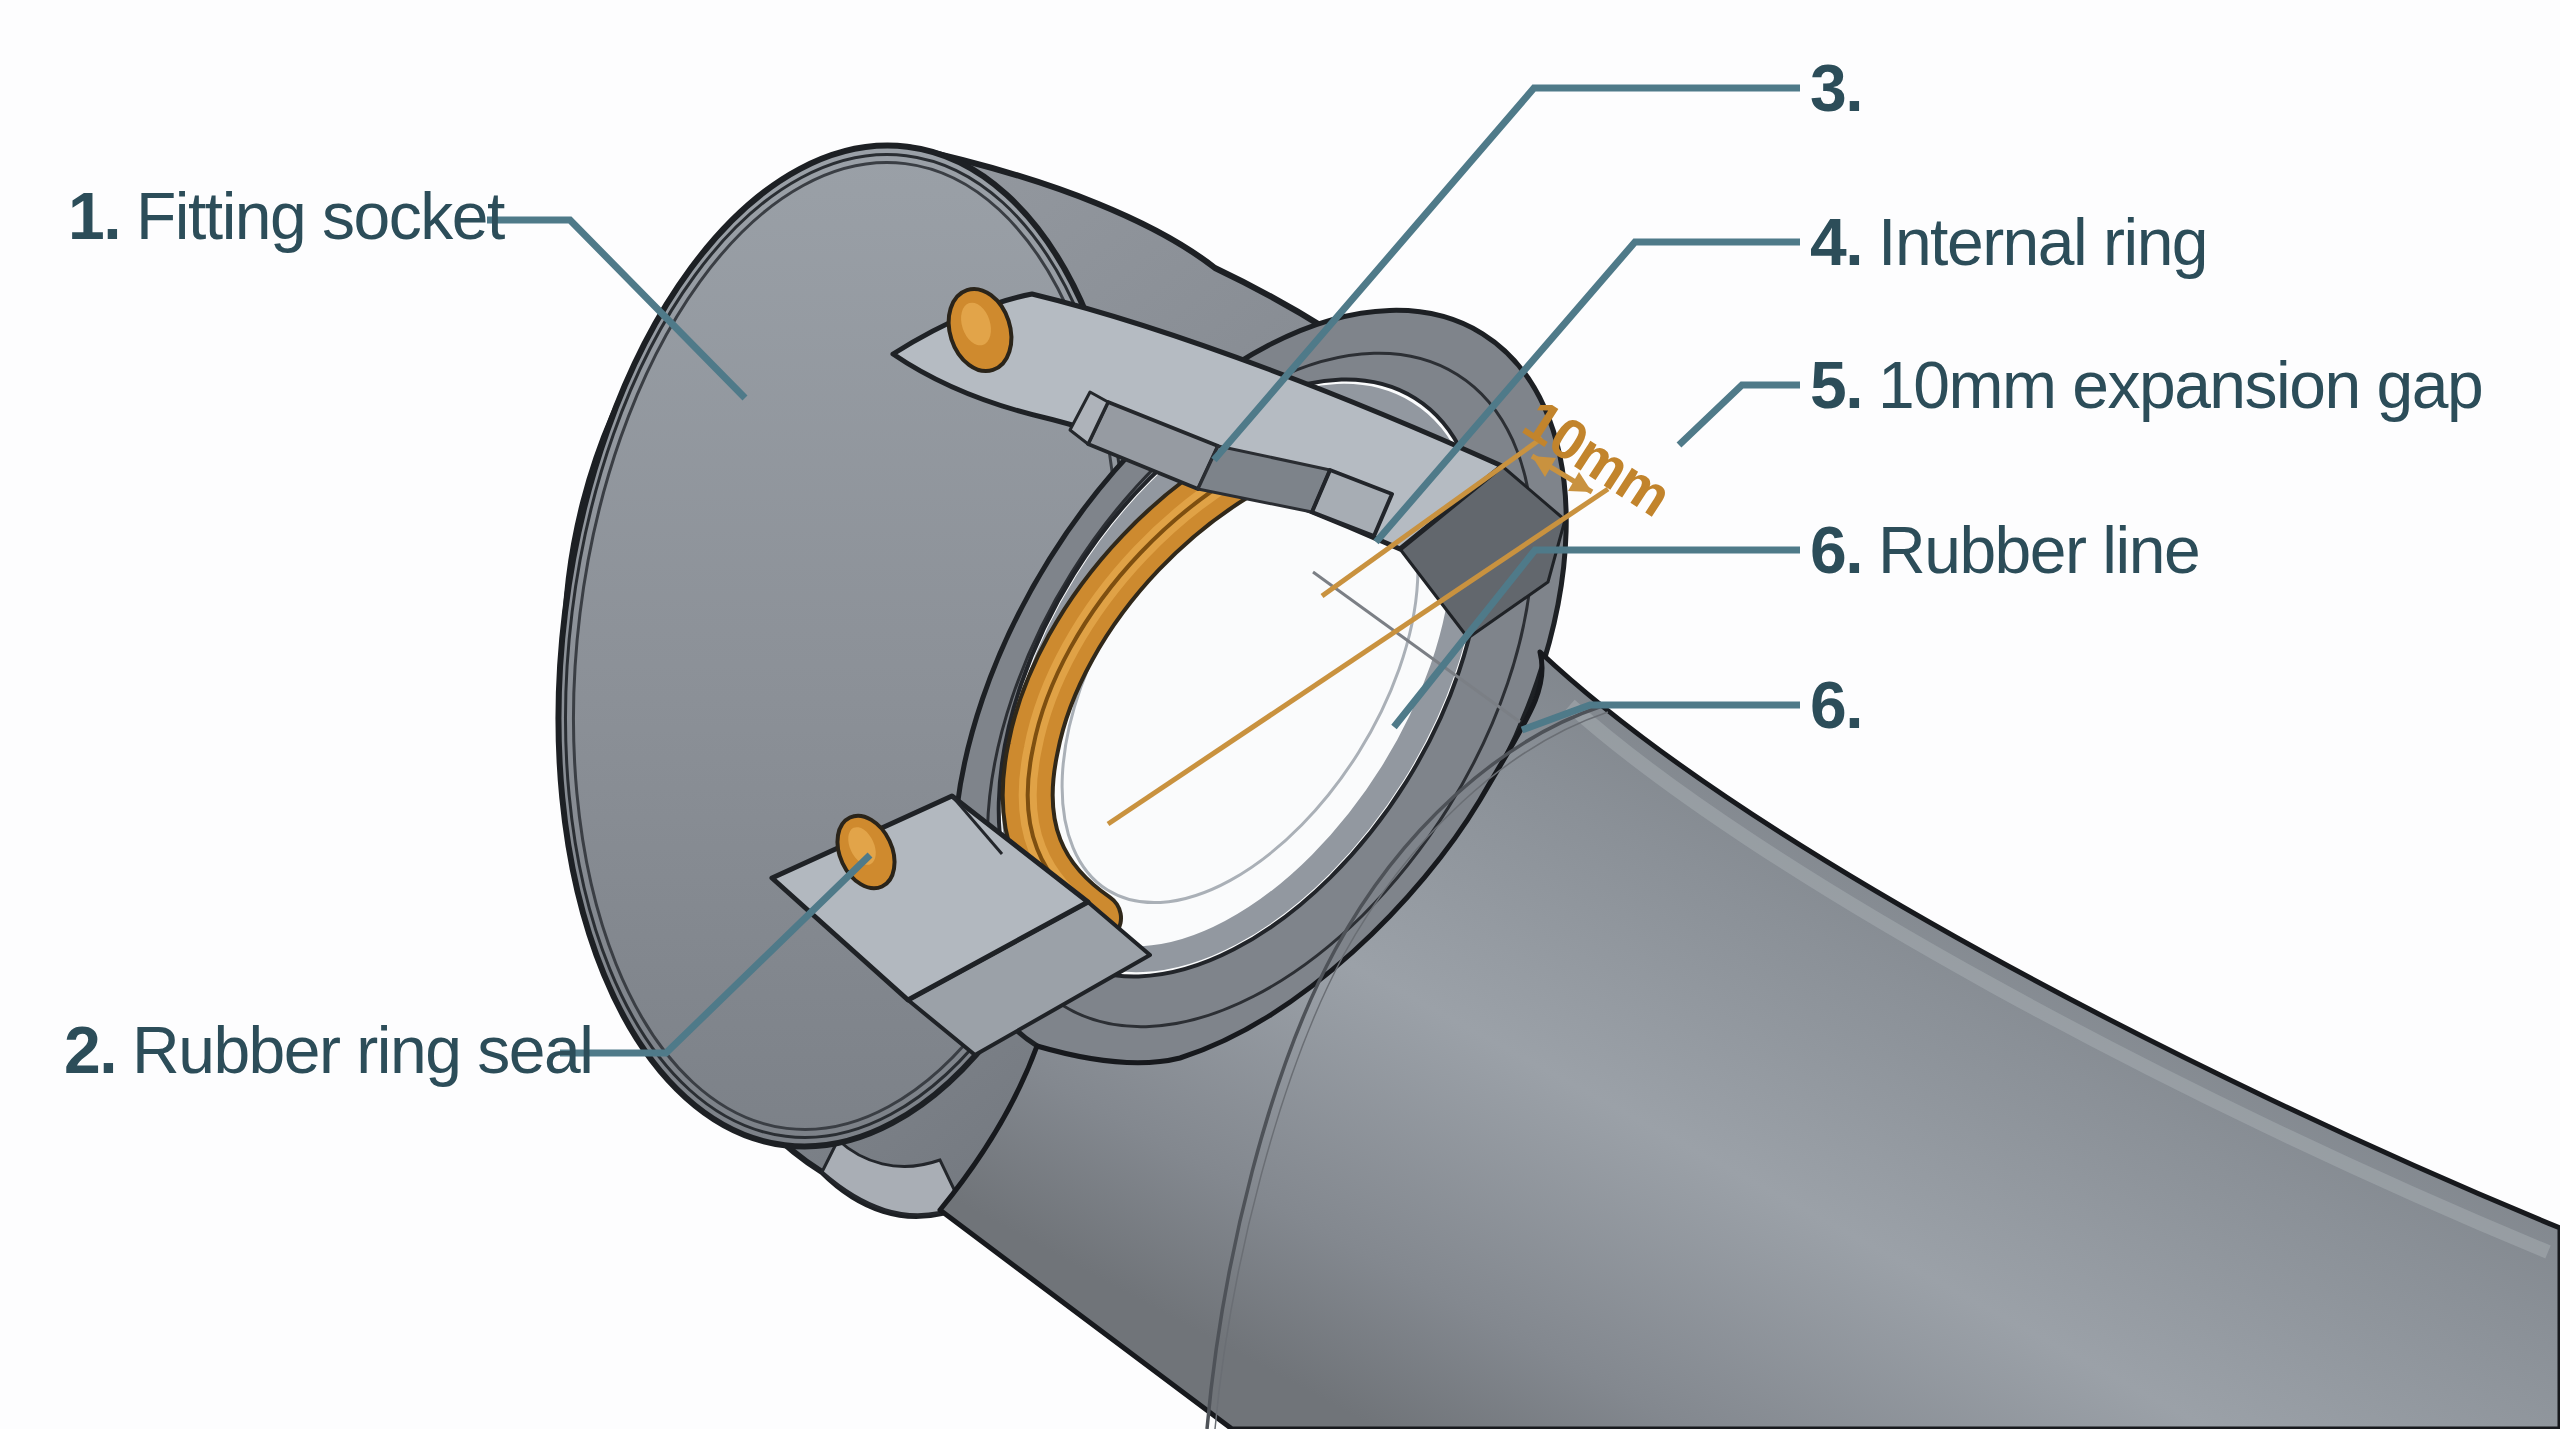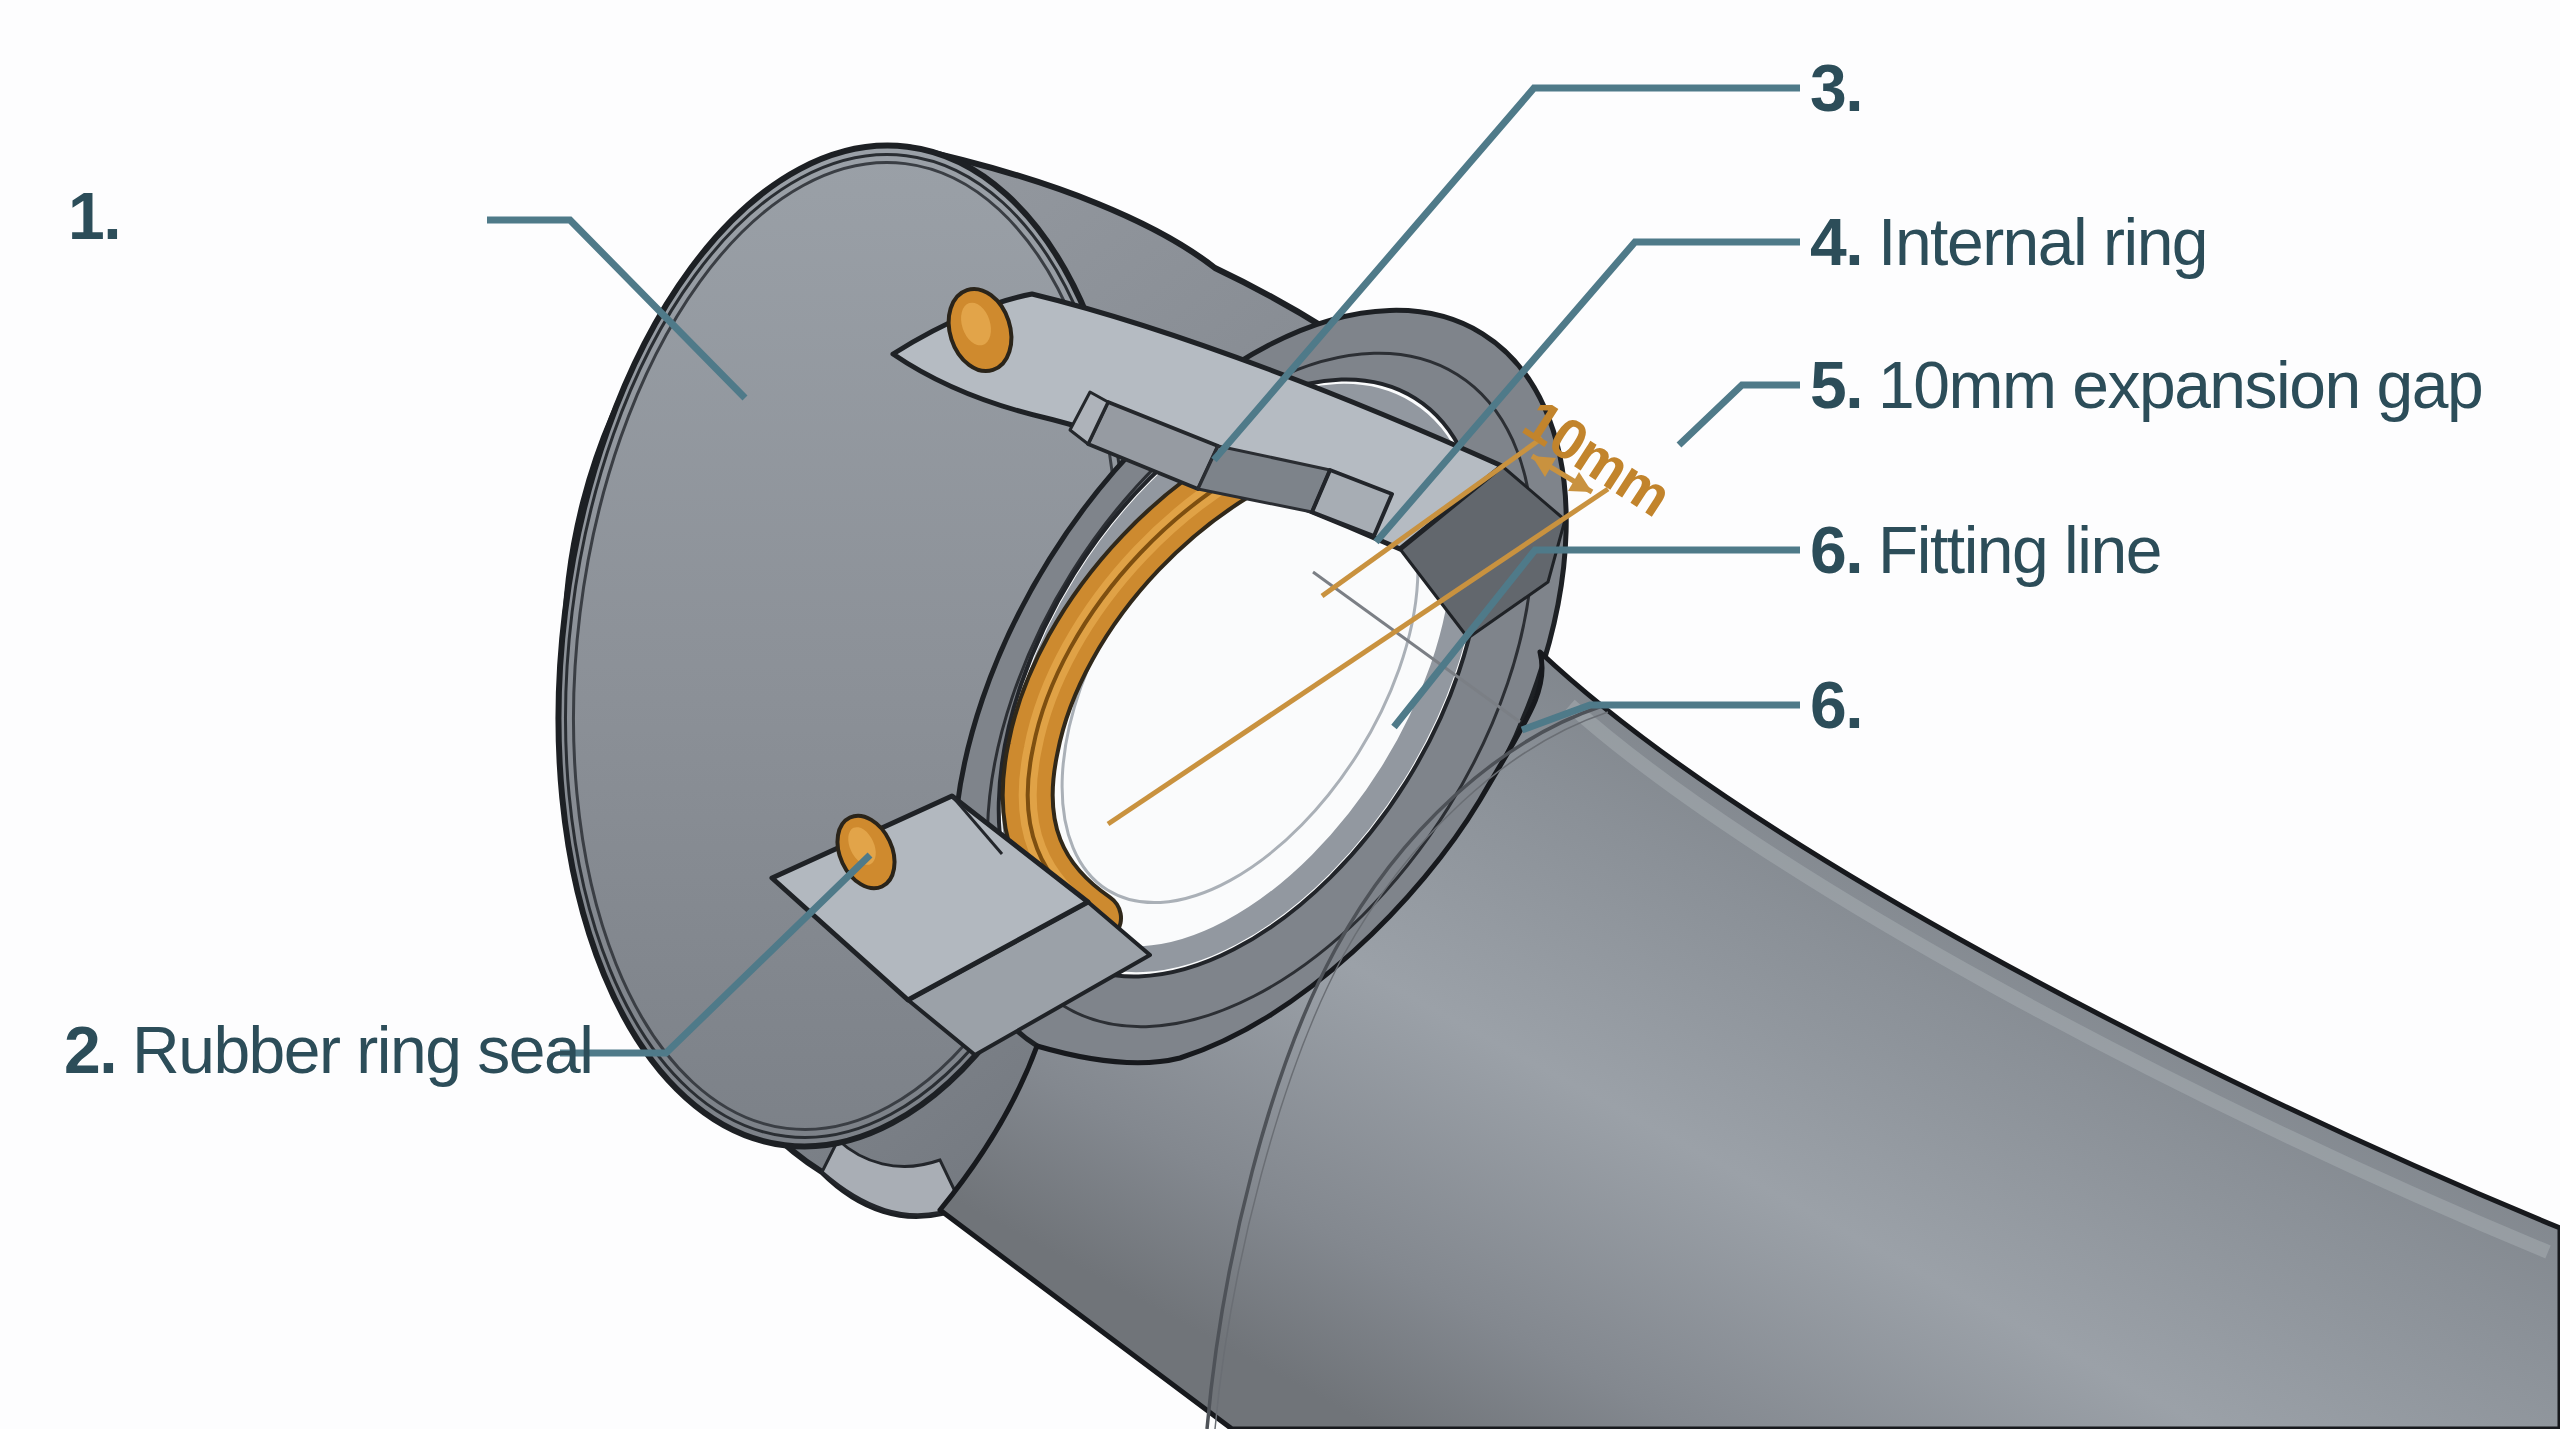--- a/index.html
+++ b/index.html
@@ -159,39 +159,40 @@
       <polyline points="1800,88 1534,88 1214,460"></polyline>
       <polyline points="1800,242 1635,242 1376,542"></polyline>
       <polyline points="1800,385 1742,385 1679,445"></polyline>
       <polyline points="1800,550 1535,550 1394,727"></polyline>
       <polyline points="1800,705 1590,705 1522,730"></polyline>
     </g>
   </svg>
 
   <div class="lbl" style="left:68px;top:183px">
     <span class="num">1.</span>
+    <span>Fitting socket</span>
   </div>
   <div class="lbl" style="left:64px;top:1017px">
     <span class="num">2.</span>
     <span>Rubber ring seal</span>
   </div>
   <div class="lbl" style="left:1810px;top:55px">
     <span class="num">3.</span>
   </div>
   <div class="lbl" style="left:1810px;top:209px">
     <span class="num">4.</span>
     <span>Internal ring</span>
   </div>
   <div class="lbl" style="left:1810px;top:352px">
     <span class="num">5.</span>
     <span>10mm expansion gap</span>
   </div>
   <div class="lbl" style="left:1810px;top:517px">
     <span class="num">6.</span>
-    <span>Fitting line</span>
+    <span>Rubber line</span>
   </div>
   <div class="lbl" style="left:1810px;top:672px">
     <span class="num">6.</span>
   </div>
 
   <div id="dim-text">10mm</div>
 
 </div>
 
 </body></html>

